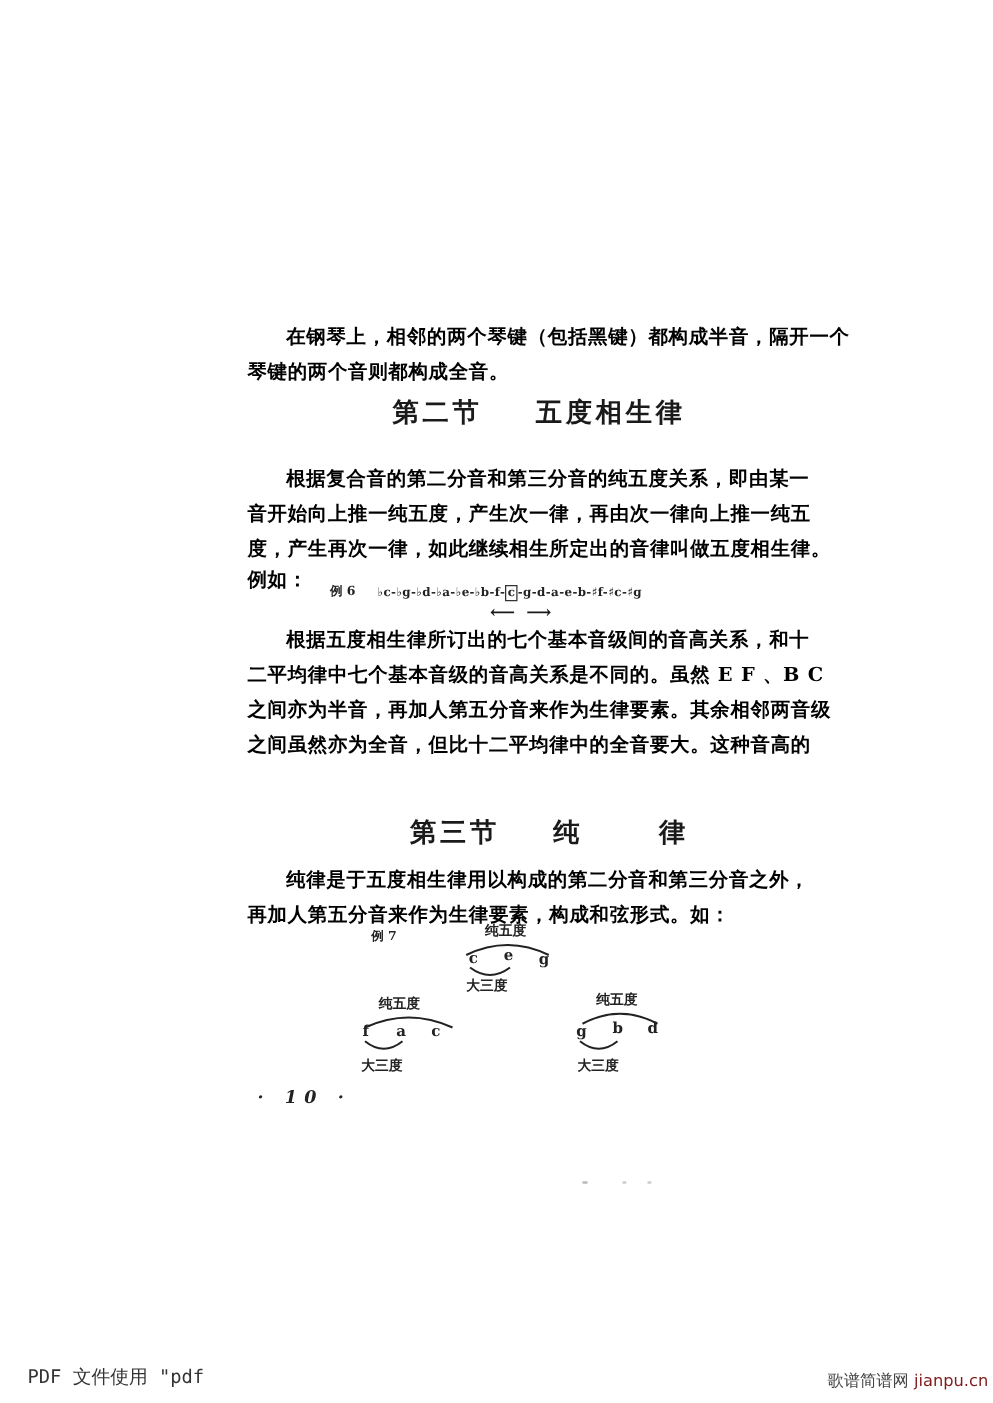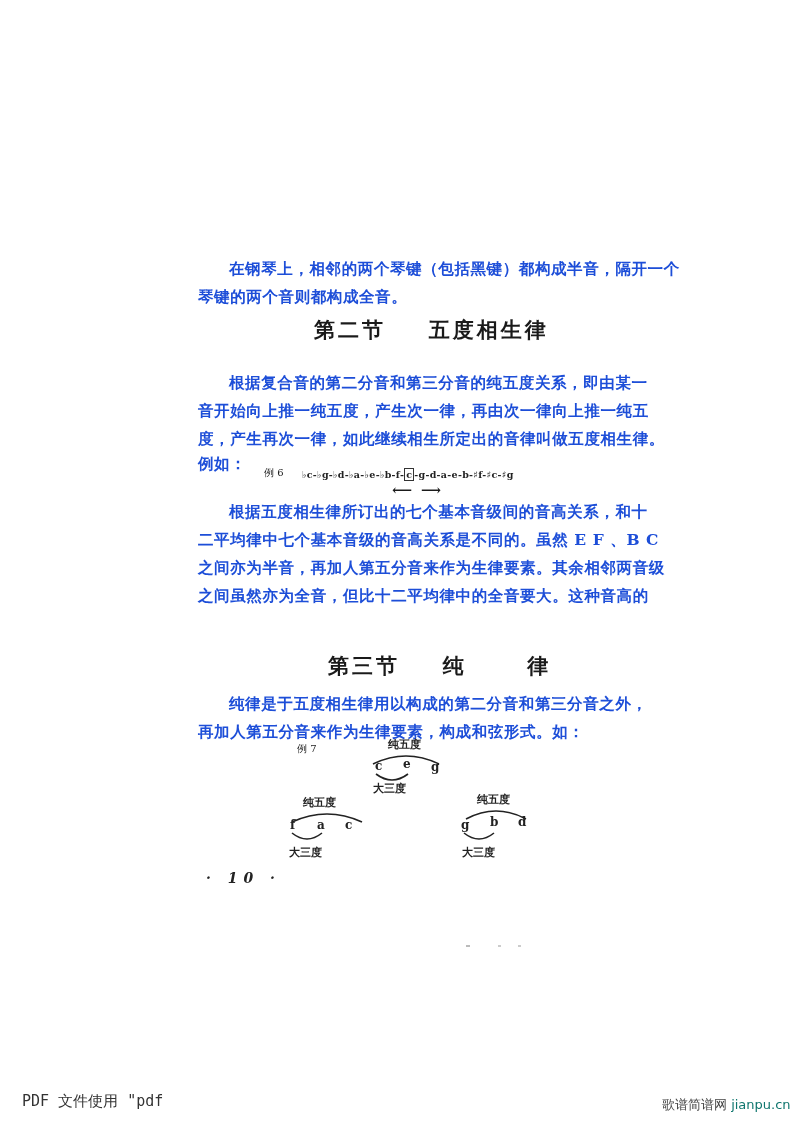--- a/index.html
+++ b/index.html
@@ -5,37 +5,37 @@
   html, body { margin: 0; padding: 0; background: #ffffff; }
   body {
     width: 794px; height: 1122px; position: relative; overflow: hidden;
     font-family: "DejaVu Serif", "Liberation Serif", serif;
     color: #1a1a1a;
   }
   .abs { position: absolute; }
   .para {
     position: absolute; left: 198px; width: 404px;
     font-size: 15.5px; line-height: 28px; letter-spacing: 0.6px;
-    font-weight: bold; color: #1d4ed8;
+    font-weight: bold; color: #000000;
   }
   .para .line { display: block; white-space: nowrap; }
   .indent { padding-left: 31px; }
   .heading {
     position: absolute; font-size: 21px; font-weight: bold; color: #1a1a1a;
     letter-spacing: 3px; white-space: nowrap;
   }
-  .ex-label { font-size: 10px; font-weight: normal; color: #222; }
+  .ex-label { font-size: 10px; font-weight: bold; color: #222; }
   .seq { font-size: 9.5px; font-weight: bold; letter-spacing: 0.3px; color: #222; white-space: nowrap; }
   .seq .boxed { border: 1px solid #333; padding: 0 1px; }
   .note { font-size: 12px; font-weight: bold; color: #222; font-family: "DejaVu Serif", serif; }
   .label-small { font-size: 11px; font-weight: bold; color: #222; white-space: nowrap; }
   .page-num { font-size: 14px; font-style: italic; font-weight: bold; color: #222; letter-spacing: 6px; }
   .footer-left { font-family: "DejaVu Sans Mono", "Liberation Mono", monospace; font-size: 15px; color: #333; }
   .footer-right { font-size: 13px; color: #444; font-family: "DejaVu Sans", sans-serif; }
-  .footer-right .url { color: #0f766e; }
+  .footer-right .url { color: #7f1d1d; }
   svg.arc { position: absolute; overflow: visible; }
 </style>
 </head>
 <body>
 
 <div class="para" style="top:255px;">
   <span class="line indent">在钢琴上，相邻的两个琴键（包括黑键）都构成半音，隔开一个</span>
   <span class="line">琴键的两个音则都构成全音。</span>
 </div>
 

